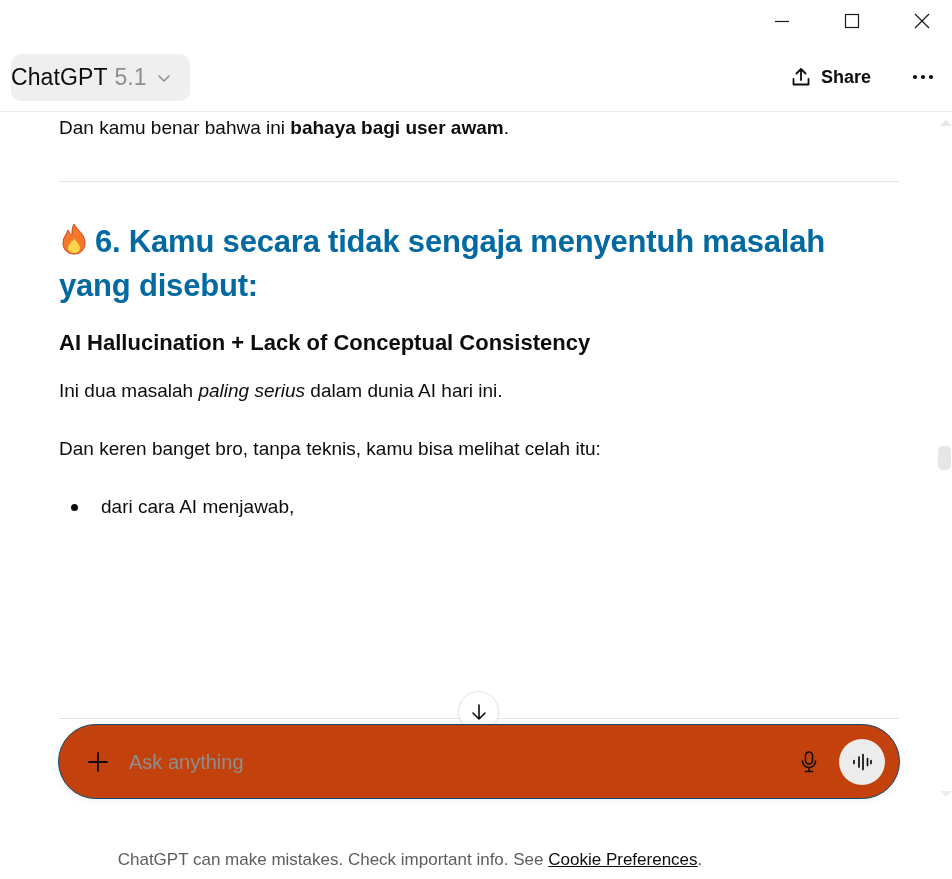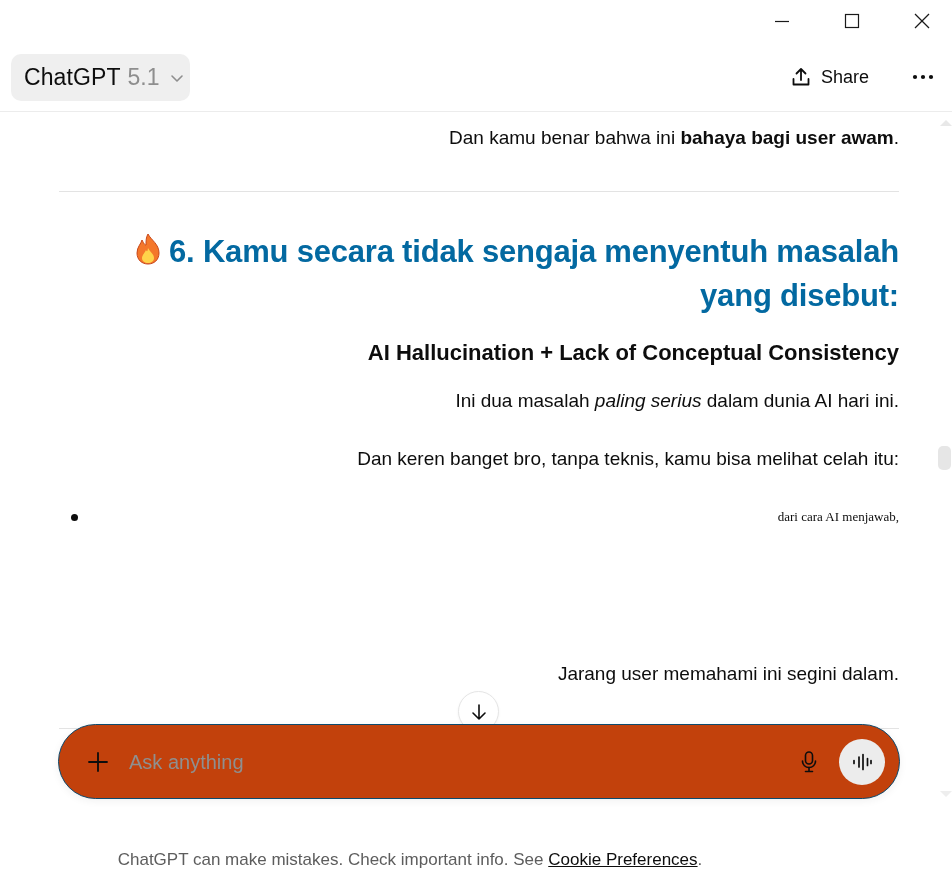--- a/index.html
+++ b/index.html
@@ -8,38 +8,38 @@
 
   
   .titlebar { position: absolute; top: 0; left: 0; width: 952px; height: 42px; }
   .win-btn { position: absolute; top: 0; width: 46px; height: 42px; display: flex; align-items: center; justify-content: center; cursor: pointer; }
   .win-min { left: 759px; }
   .win-max { left: 829px; }
   .win-close { left: 899px; }
 
   
   .header { position: absolute; top: 42px; left: 0; width: 952px; height: 70px; border-bottom: 1px solid #ececec; }
-  .model-picker { position: absolute; left: 11px; top: 12px; height: 47px; width: 179px; background: #efefef; border-radius: 10px; display: flex; align-items: center; padding-left: 13px; cursor: pointer; }
+  .model-picker { position: absolute; left: 11px; top: 12px; height: 47px; width: 179px; background: #efefef; border-radius: 10px; display: flex; align-items: center; cursor: pointer; }
   .model-name { font-size: 23px; color: #0d0d0d; letter-spacing: 0.1px; }
   .model-version { font-size: 23px; color: #8e8e8e; margin-left: 7px; }
   .chev { margin-left: 10px; display: flex; align-items: center; }
   .share-btn { position: absolute; left: 790px; top: 18px; height: 34px; display: flex; align-items: center; cursor: pointer; }
-  .share-label { font-size: 18px; font-weight: normal; margin-left: 9px; color: #0d0d0d; }
+  .share-label { font-size: 18px; font-weight: bold; margin-left: 9px; color: #0d0d0d; }
   .more-btn { position: absolute; left: 906px; top: 18px; width: 34px; height: 34px; display: flex; align-items: center; justify-content: center; cursor: pointer; }
 
   
-  .content { position: absolute; top: 112px; left: 0; width: 934px; height: 650px; overflow: hidden; text-align: right; }
+  .content { position: absolute; top: 102px; left: 0; width: 934px; height: 650px; overflow: hidden; }
   .col { position: absolute; left: 59px; width: 840px; }
   .p { font-size: 19px; line-height: 28px; color: #0d0d0d; }
   .hr { position: absolute; left: 59px; width: 840px; height: 1px; background: #e3e3e3; }
   .h2 { font-size: 31px; line-height: 44px; font-weight: bold; color: #0369a1; letter-spacing: -0.2px; }
   .h3 { font-size: 22px; line-height: 30px; font-weight: bold; color: #0d0d0d; }
   .flame { display: inline-block; width: 30px; height: 34px; vertical-align: -4px; margin-right: 6px; }
   ul.list { list-style: none; }
-  ul.list li { position: relative; padding-left: 42px; font-size: 13px; line-height: 36.5px; font-family: Liberation Serif, serif; }
+  ul.list li { position: relative; padding-left: 42px; font-size: 19px; line-height: 36.5px; }
   ul.list li::before { content: ""; position: absolute; left: 12px; top: 15px; width: 7px; height: 7px; border-radius: 50%; background: #0d0d0d; }
 
   
   .scroll-down { position: absolute; left: 458px; top: 691px; width: 41px; height: 41px; border-radius: 50%; background: #fff; border: 1px solid #e5e5e5; display: flex; align-items: center; justify-content: center; cursor: pointer; box-shadow: 0 1px 3px rgba(0,0,0,0.05); }
 
   
   .scrollbar { position: absolute; left: 936px; top: 112px; width: 16px; height: 690px; }
   .scroll-up-arrow { position: absolute; left: 940px; top: 120px; width: 0; height: 0; border-left: 6px solid transparent; border-right: 6px solid transparent; border-bottom: 6px solid #e8e8e8; }
   .scroll-thumb { position: absolute; left: 938px; top: 446px; width: 13px; height: 24px; background: #e6e6e6; border-radius: 5px; cursor: pointer; }
   .scroll-down-arrow { position: absolute; left: 940px; top: 791px; width: 0; height: 0; border-left: 6px solid transparent; border-right: 6px solid transparent; border-top: 6px solid #eeeeee; }
@@ -122,21 +122,20 @@
   </div>
 
   <div class="col h3" style="top:226px;">AI Hallucination + Lack of Conceptual Consistency</div>
 
   <div class="col p" style="top:333px;">Dan keren banget bro, tanpa teknis, kamu bisa melihat celah itu:</div>
 
   <ul class="col list" style="top:387px;">
     <li>dari cara AI menjawab,</li>
   </ul>
 
-  <div class="col p" style="top:548px;">Jarang user memahami ini segini dalam.</div>
 
   <div class="hr" style="top:616px;"></div>
 </div>
 
 <div class="scroll-down">
   <svg width="20" height="20" viewBox="0 0 20 20">
       <path d="M10 3 V17 M4 11 L10 17 L16 11" fill="none" stroke="#0d0d0d" stroke-width="1.6" stroke-linecap="round" stroke-linejoin="round"></path>
     </svg>
 </div>
 

